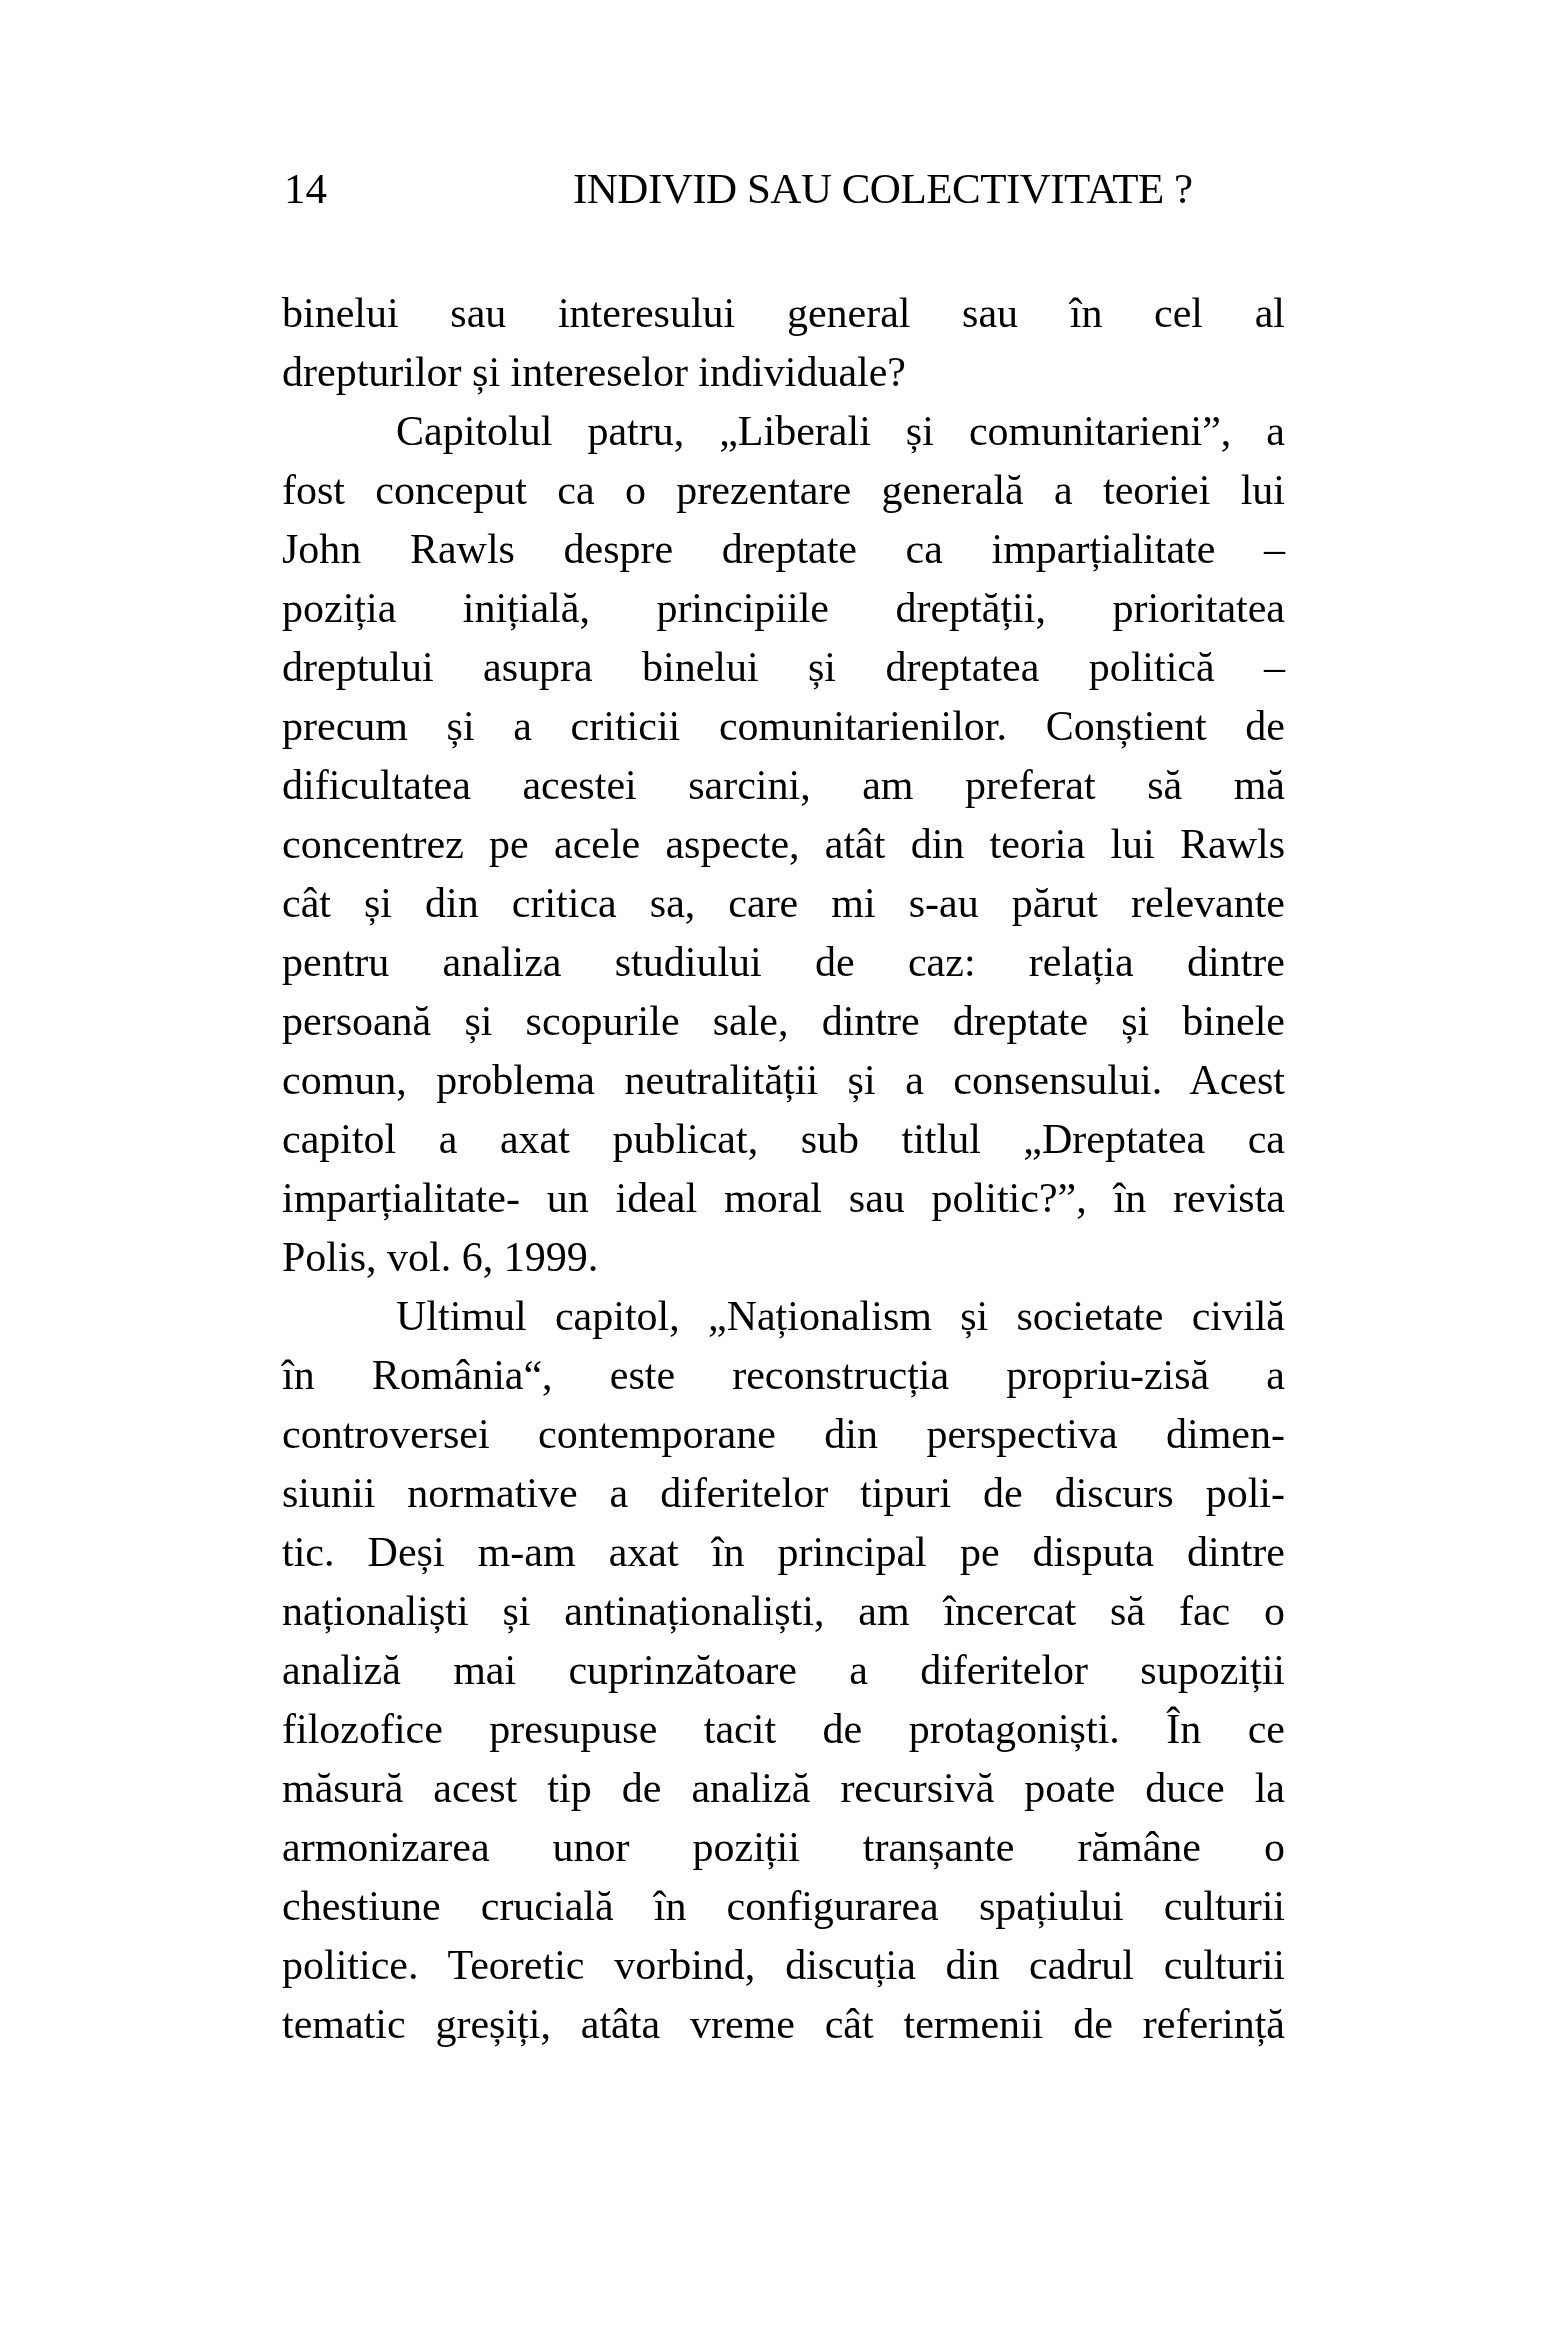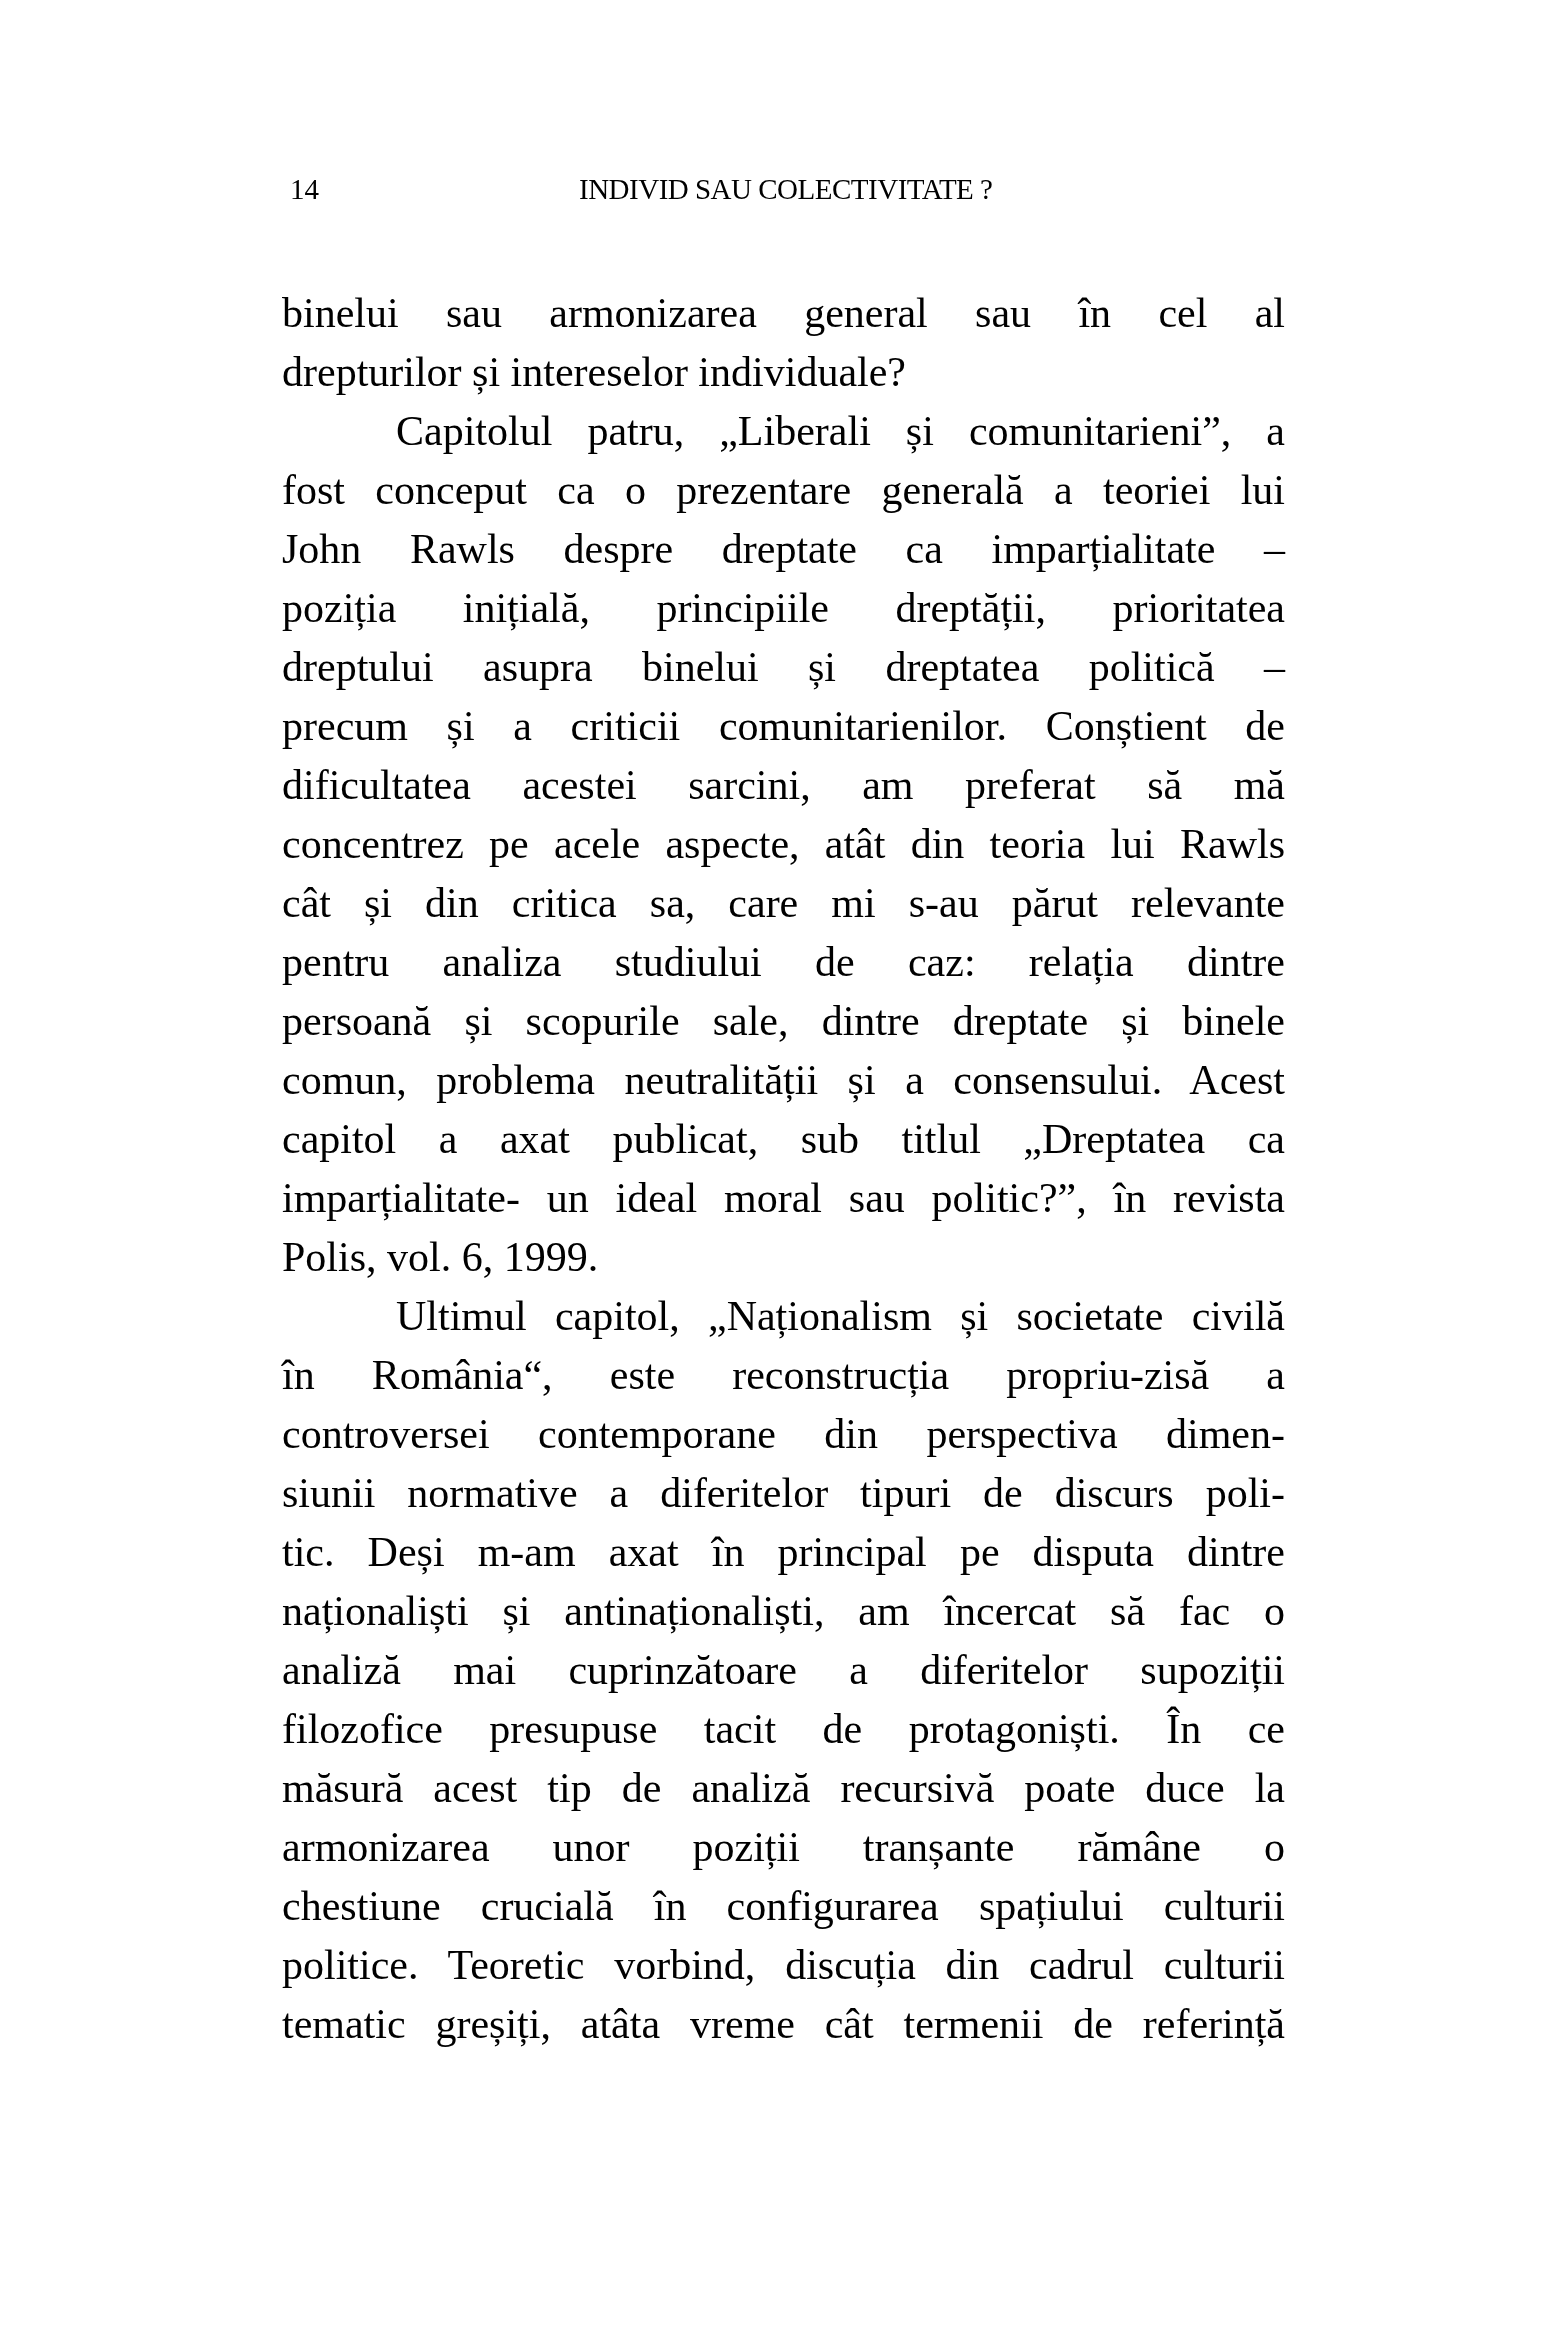--- a/index.html
+++ b/index.html
@@ -18,25 +18,25 @@
   .page {
     position: absolute;
     left: 0;
     top: 0;
     width: 1564px;
     height: 2348px;
     background: #ffffff;
   }
   .running-header {
     position: absolute;
-    left: 290px;
+    left: 284px;
     top: 168px;
     width: 1003px;
     height: 42px;
-    font-size: 29px;
+    font-size: 43px;
     line-height: 42px;
   }
   .page-number {
     position: absolute;
     left: 0;
     top: 0;
   }
   .running-title {
     position: absolute;
     left: 289px;
@@ -76,21 +76,21 @@
 <body>
 
 <div class="page">
 
   <div class="running-header">
     <span class="page-number">14</span>
     <span class="running-title">INDIVID SAU COLECTIVITATE ?</span>
   </div>
 
   <div class="body-text">
-    <span class="line">binelui sau armonizarea general sau în cel al</span>
+    <span class="line">binelui sau interesului general sau în cel al</span>
     <span class="line last">drepturilor și intereselor individuale?</span>
     <span class="line indent">Capitolul patru, „Liberali și comunitarieni”, a</span>
     <span class="line">fost conceput ca o prezentare generală a teoriei lui</span>
     <span class="line">John Rawls despre dreptate ca imparțialitate –</span>
     <span class="line">poziția inițială, principiile dreptății, prioritatea</span>
     <span class="line">dreptului asupra binelui și dreptatea politică –</span>
     <span class="line">precum și a criticii comunitarienilor. Conștient de</span>
     <span class="line">dificultatea acestei sarcini, am preferat să mă</span>
     <span class="line">concentrez pe acele aspecte, atât din teoria lui Rawls</span>
     <span class="line">cât și din critica sa, care mi s-au părut relevante</span>

